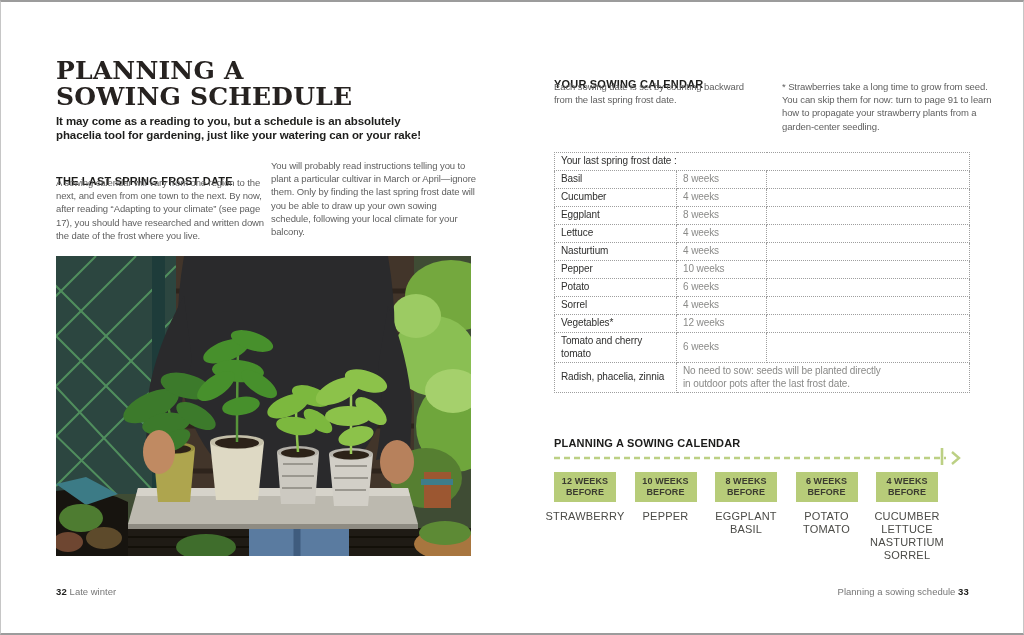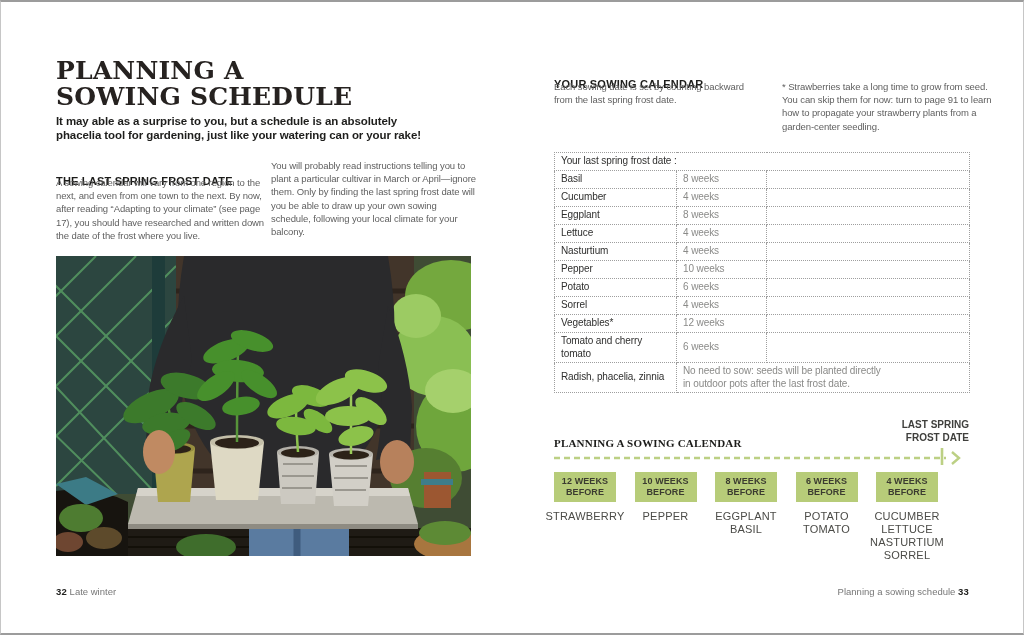--- a/index.html
+++ b/index.html
@@ -43,21 +43,21 @@
     border-collapse:collapse; table-layout:fixed;
     font-size:10px; color:#2f2f2e; letter-spacing:-.1px;
   }
   .sow-table td{
     border:1px dotted #9e9e9e; padding:2px 6px; height:13px;
     line-height:12.5px; vertical-align:middle; overflow:hidden;
   }
   .sow-table td.growth, .sow-table td.note-cell{ color:#8a8a88; }
   .sow-table td.caption-cell{ color:#2f2f2e; }
   
-  .tl-head{ left:553px; top:419px;font-family:Liberation Serif, serif; }
+  .tl-head{ left:553px; top:419px; }
   .frost-label{
     left:800px; top:416px; width:168px; text-align:right;
     font-size:10px; font-weight:bold; color:#3f3f3c; line-height:13px;
   }
   .tl-svg{ left:553px; top:444px; }
   .milestones{
     left:553px; top:470px; width:384px; display:flex; justify-content:space-between;
   }
   .milestone{ width:62px; }
   .ms-box{
@@ -74,21 +74,21 @@
 <body>
 
 <div class="spread">
 
   <div class="abs book-title">
     <div>PLANNING A</div>
     <div>SOWING SCHEDULE</div>
   </div>
 
   <div class="abs intro">
-    <div>It may able as a surprise to you, but a schedule is an absolutely</div>
+    <div>It may come as a reading to you, but a schedule is an absolutely</div>
     <div>phacelia tool for gardening, just like your watering can or your rake!</div>
   </div>
 
   <div class="abs sec-head left-sec-head">THE LAST SPRING FROST DATE</div>
 
   <div class="abs body-col col1">A sowing calendar will vary from one region to the next, and even from one town to the next. By now, after reading “Adapting to your climate” (see page 17), you should have researched and written down the date of the frost where you live.</div>
 
   <div class="abs body-col col2">You will probably read instructions telling you to plant a particular cultivar in March or April—ignore them. Only by finding the last spring frost date will you be able to draw up your own sowing schedule, following your local climate for your balcony.</div>
 
   <svg class="abs photo" viewBox="0 0 415 300" xmlns="http://www.w3.org/2000/svg" preserveAspectRatio="none">
@@ -285,24 +285,20 @@
       <td colspan="2" class="note-cell">
         <div>No need to sow: seeds will be planted directly</div>
         <div>in outdoor pots after the last frost date.</div>
       </td>
     </tr>
   </tbody>
     </table>
 
   <div class="abs sec-head tl-head">PLANNING A SOWING CALENDAR</div>
 
-  <div class="abs frost-label">
-    <div>LAST SPRING</div>
-    <div>FROST DATE</div>
-  </div>
 
   <svg class="abs tl-svg" width="415" height="20" viewBox="0 0 415 20">
     <line x1="0" y1="12" x2="392" y2="12" stroke="#bcd084" stroke-width="2.4" stroke-dasharray="6 4"></line>
     <line x1="388" y1="2" x2="388" y2="19" stroke="#bcd084" stroke-width="2.6"></line>
     <polyline points="398,6 405,12 398,18" fill="none" stroke="#bcd084" stroke-width="2.4"></polyline>
   </svg>
 
   <div class="abs milestones">
     <div class="milestone">
       <div class="ms-box">

